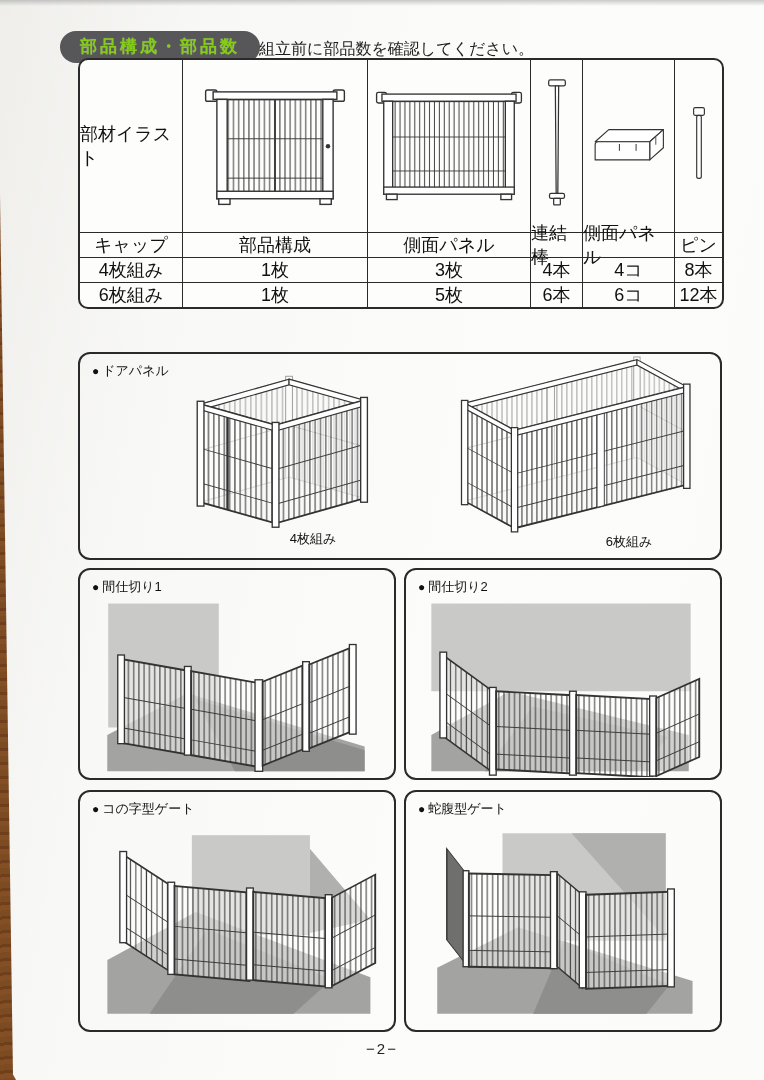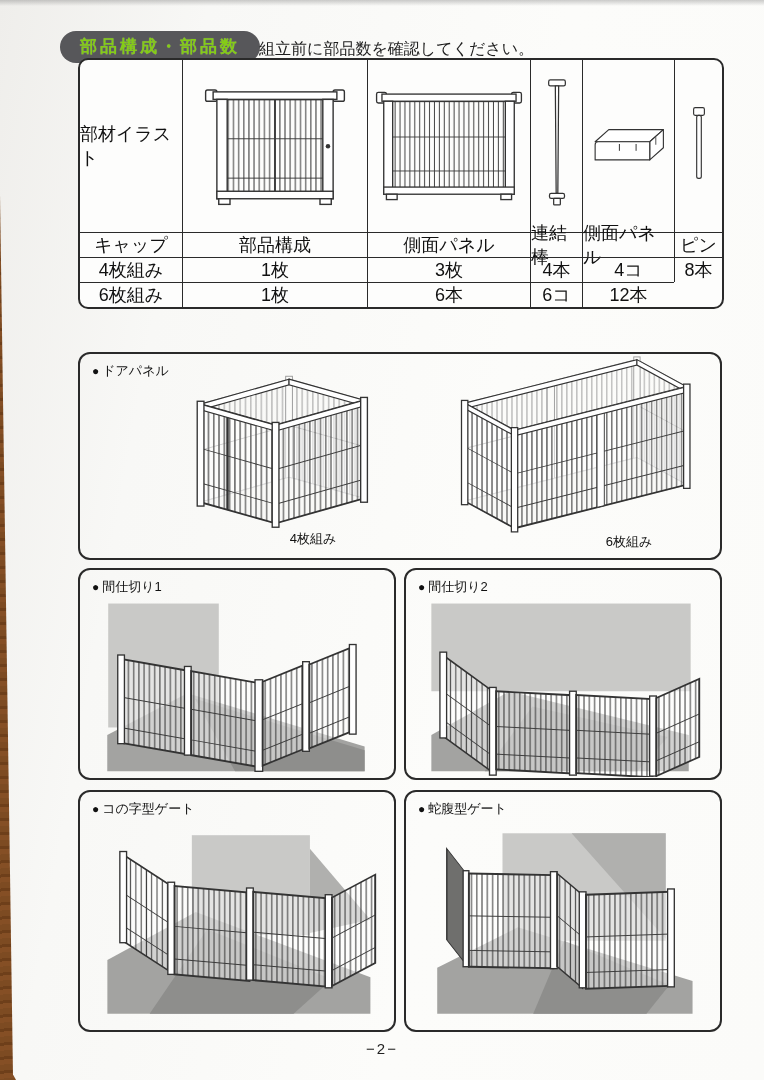--- a/index.html
+++ b/index.html
@@ -153,20 +153,21 @@
 
     <div class="cell c0">4枚組み</div>
     <div class="cell">1枚</div>
     <div class="cell">3枚</div>
     <div class="cell">4本</div>
     <div class="cell">4コ</div>
     <div class="cell">8本</div>
 
     <div class="cell c0">6枚組み</div>
     <div class="cell">1枚</div>
+    <div class="cell">5枚</div>
     <div class="cell">6本</div>
     <div class="cell">6コ</div>
     <div class="cell">12本</div>
   </div>
 
 
   <div class="exbox" style="left:78px;top:352px;width:640px;height:204px">
     <div class="exlabel">
       <span class="blt">●</span>
       <span>ドアパネル</span>

